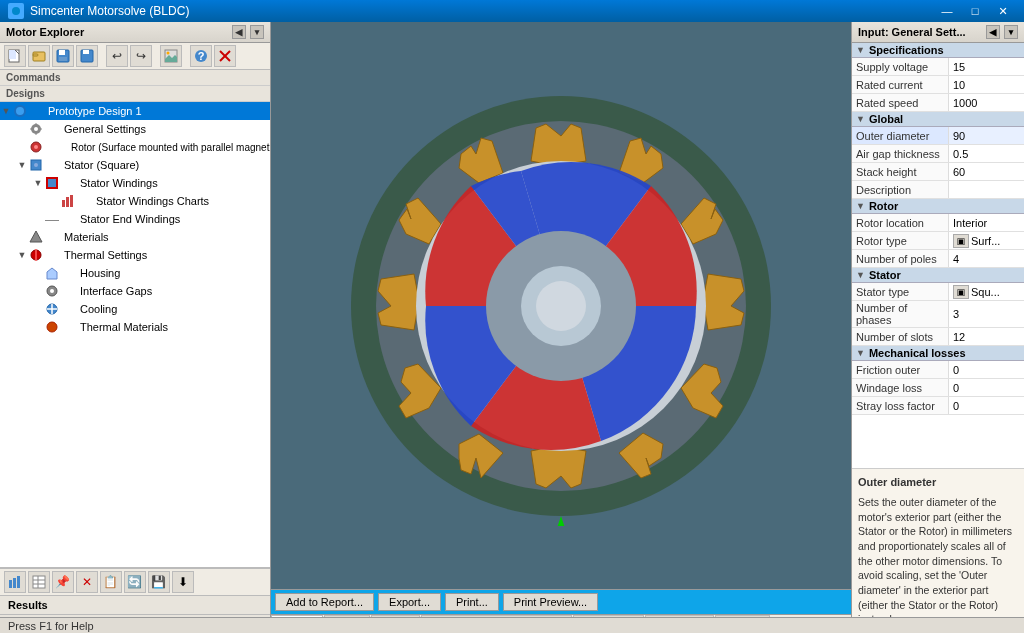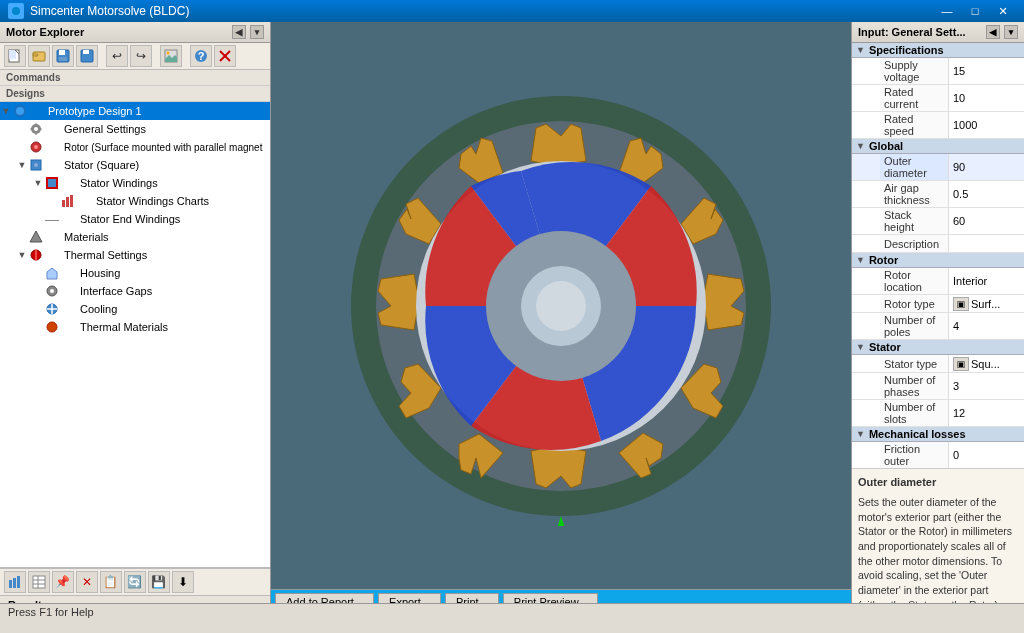--- a/index.html
+++ b/index.html
@@ -175,21 +175,21 @@
       border-bottom: 1px solid white;
     }
 
     
     .statusbar {
       background: #e0dcd4;
       border-top: 1px solid #999;
       padding: 2px 8px;
       font-size: 11px;
       color: #333;
-      height: 30px;
+      height: 16px;
       width: 1024px;
       position: absolute;
       bottom: 0;
       left: 0;
     }
 
     
     .right-panel {
       width: 173px;
       background: #f0ece4;
@@ -222,21 +222,20 @@
       font-weight: bold;
       font-size: 11px;
       border-bottom: 1px solid #aab;
       cursor: pointer;
     }
     .prop-section-toggle { font-size: 9px; margin-right: 4px; color: #555; }
     .prop-row {
       display: flex;
       border-bottom: 1px solid #e0e0e0;
       min-height: 18px;
-      padding-left: 28px;
     }
     .prop-name {
       flex: 1;
       padding: 1px 4px;
       color: #333;
       font-size: 11px;
       border-right: 1px solid #ddd;
       display: flex;
       align-items: center;
       background: #fafafa;
@@ -389,21 +388,21 @@
 
       <div class="tree-item">
         <span class="tree-indent"></span>
         <span class="tree-toggle"></span>
         <span class="tree-icon">
           <svg width="14" height="14" viewBox="0 0 14 14">
               <circle cx="7" cy="7" r="5" fill="#cc3333" stroke="#882222"></circle>
               <circle cx="7" cy="7" r="2" fill="#ff8888"></circle>
             </svg>
         </span>
-        <span class="tree-label" style="font-size:10px;">Rotor (Surface mounted with parallel magnet</span>
+        <span class="tree-label" style="font-size:10px;margin-left:7px;">Rotor (Surface mounted with parallel magnet</span>
       </div>
 
       <div class="tree-item">
         <span class="tree-indent"></span>
         <span class="tree-toggle">▼</span>
         <span class="tree-icon">
           <svg width="14" height="14" viewBox="0 0 14 14">
               <rect x="2" y="2" width="10" height="10" fill="#4488cc" stroke="#2266aa"></rect>
               <circle cx="7" cy="7" r="2" fill="#88aadd"></circle>
             </svg>

